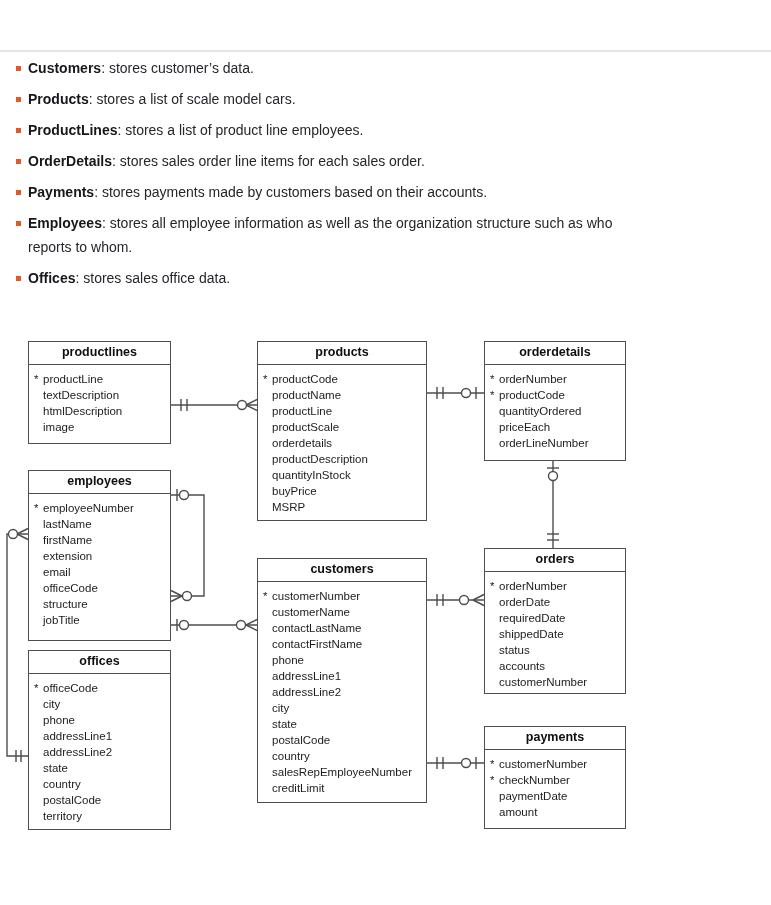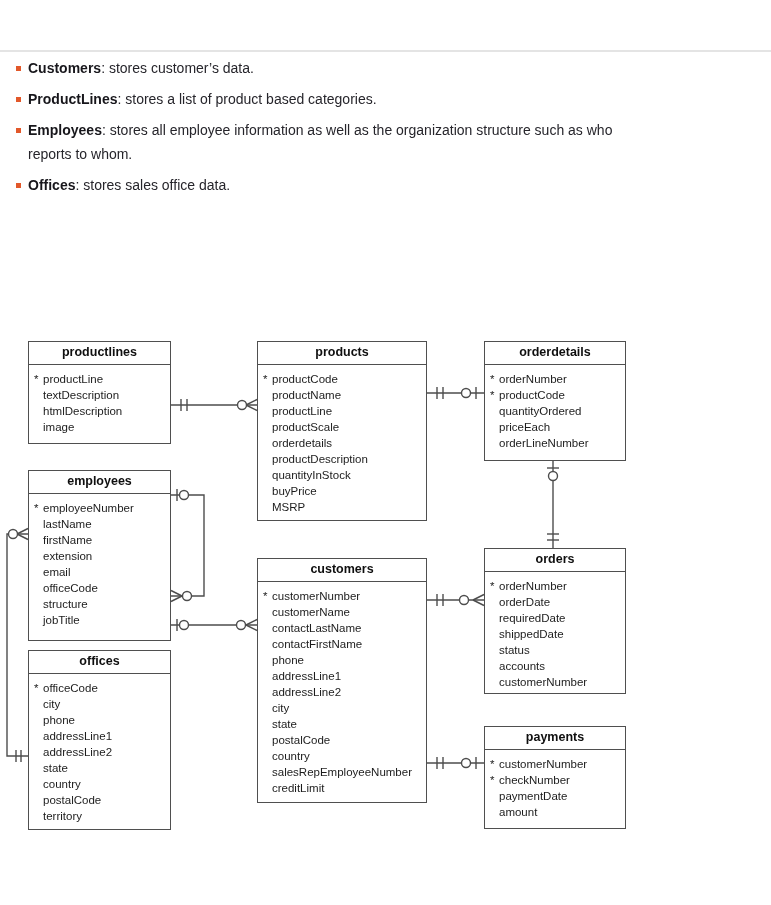--- a/index.html
+++ b/index.html
@@ -67,21 +67,24 @@
   }
 </style>
 </head>
 <body>
 
 <div class="page">
   <div class="top-border"></div>
 
   <ul class="desc-list" id="desc-list">
       <li class="desc-item"><span class="bullet" style="background: rgb(226, 88, 42);"></span><b>Customers</b><span>: stores customer’s data.</span></li>
-      <li class="desc-item"><span class="bullet" style="background: rgb(226, 88, 42);"></span><b>ProductLines</b><span>: stores a list of product based categories.</span></li>
+      <li class="desc-item"><span class="bullet" style="background: rgb(226, 88, 42);"></span><b>Products</b><span>: stores a list of scale model cars.</span></li>
+      <li class="desc-item"><span class="bullet" style="background: rgb(226, 88, 42);"></span><b>ProductLines</b><span>: stores a list of product line employees.</span></li>
+      <li class="desc-item"><span class="bullet" style="background: rgb(226, 88, 42);"></span><b>OrderDetails</b><span>: stores sales order line items for each sales order.</span></li>
+      <li class="desc-item"><span class="bullet" style="background: rgb(226, 88, 42);"></span><b>Payments</b><span>: stores payments made by customers based on their accounts.</span></li>
       <li class="desc-item"><span class="bullet" style="background: rgb(226, 88, 42);"></span><b>Employees</b><span>: stores all employee information as well as the organization structure such as who reports to whom.</span></li>
       <li class="desc-item"><span class="bullet" style="background: rgb(226, 88, 42);"></span><b>Offices</b><span>: stores sales office data.</span></li>
     </ul>
 
   <div class="diagram" id="diagram">
     <svg class="connector-svg" id="connector-svg" viewBox="0 0 771 905">
         <g>
           <polyline points="171,357 257,357" fill="none" stroke="#4d4d4d" stroke-width="1.4"></polyline>
           <line x1="181" y1="351" x2="181" y2="363" stroke="#4d4d4d" stroke-width="1.4"></line>
           <line x1="187" y1="351" x2="187" y2="363" stroke="#4d4d4d" stroke-width="1.4"></line>

